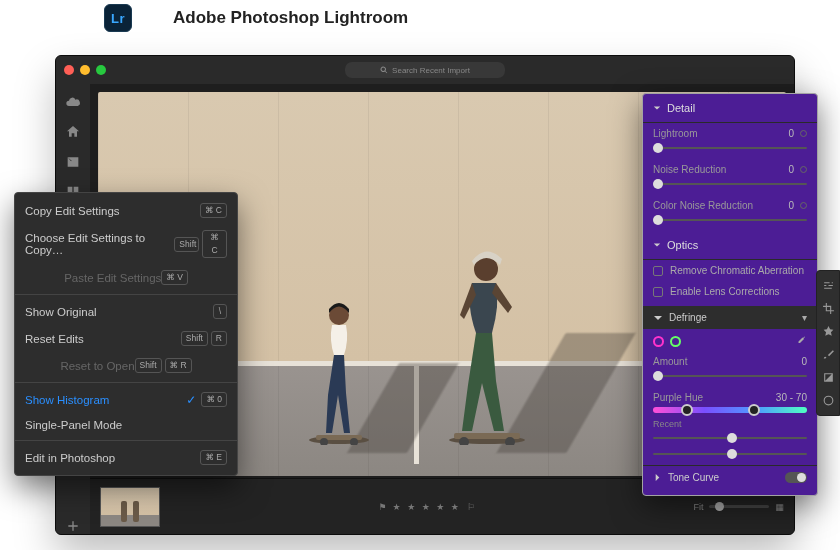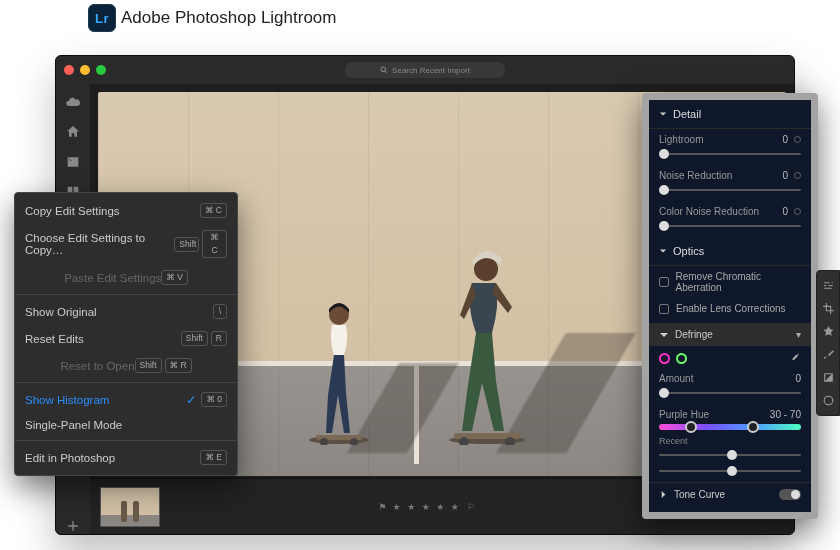--- a/index.html
+++ b/index.html
@@ -1,21 +1,21 @@
 <!DOCTYPE html>
 <html><head>
 <meta charset="utf-8">
 <style>
   * { box-sizing: border-box; margin: 0; padding: 0; font-family: -apple-system, "Segoe UI", Helvetica, Arial, sans-serif; }
   body { width: 840px; height: 550px; background: #fff; position: relative; overflow: hidden; }
 
   
-  .product-head { position: absolute; left: 88px; top: 4px; display: flex; align-items: center; gap: 5px; }
+  .product-head { position: absolute; left: 104px; top: 4px; display: flex; align-items: center; gap: 16px; }
   .lr-logo { width: 28px; height: 28px; border-radius: 6px; background: #0a2338; display:flex; align-items:center; justify-content:center; color:#39a7ff; font-weight:700; font-size:13px; letter-spacing:.5px; border:1px solid #1a3a52;}
-  .product-title { font-size: 17px; font-weight: 400; color: #222; }
+  .product-title { font-size: 17px; font-weight: 700; color: #222; margin-left: 25px; }
 
   
   .window { position: absolute; left: 55px; top: 55px; width: 740px; height: 480px; background: #1e1e1e; border-radius: 6px; border:1px solid #0c0c0c; box-shadow: 0 20px 40px rgba(0,0,0,.25); overflow:hidden; }
   .titlebar { height: 28px; background: #2a2a2a; display:flex; align-items:center; padding: 0 8px; position:relative;}
   .traffic { display:flex; gap:6px; }
   .dot { width:10px; height:10px; border-radius:50%; }
   .dot.r{background:#ff5f56;} .dot.y{background:#ffbd2e;} .dot.g{background:#27c93f;}
   .searchbar { position:absolute; left:50%; transform:translateX(-50%); width:160px; height:16px; background:#383838; border-radius:7px; display:flex; align-items:center; justify-content:center; gap:4px; color:#888; font-size:8px;}
   .searchbar svg{width:8px;height:8px;fill:#888;}
 
@@ -54,21 +54,21 @@
   .ctx-menu { position:absolute; left:14px; top:192px; width:224px; background:#2d2d2d; border:1px solid #444; border-radius:4px; box-shadow:0 12px 30px rgba(0,0,0,.5); padding:4px 0; color:#ccc; font-size:11.5px;}
   .ctx-item{display:flex;align-items:center;justify-content:space-between;padding:6px 10px;cursor:pointer;}
   .ctx-item.disabled{color:#666;cursor:default;justify-content:center;}
   .ctx-item.active{color:#2a8fff;}
   .ctx-sep{height:1px;background:#444;margin:3px 0;}
   .shortcut{display:flex;align-items:center;gap:3px;}
   .keycap{border:1px solid #555;border-radius:3px;padding:0 4px;font-size:8.5px;color:#aaa;min-width:14px;text-align:center;line-height:13px;}
   .check{color:#2a8fff;margin-right:2px;font-size:12px;}
 
   
-  .rpanel { position:absolute; right:22px; top:93px; width:176px; background:#0f172a; border:7px solid #a3a3a3; border-radius:4px; box-shadow:0 10px 30px rgba(0,0,0,.5); color:#ccc; font-size:10px; padding-bottom:6px;}
+  .rpanel { position:absolute; right:22px; top:93px; width:176px; background:#4c1d95; border:1px solid #a3a3a3; border-radius:4px; box-shadow:0 10px 30px rgba(0,0,0,.5); color:#ccc; font-size:10px; padding-bottom:6px;}
   .sect-head{display:flex;align-items:center;gap:6px;padding:8px 10px;border-bottom:1px solid #2a2a2a;font-size:11px;color:#ddd;}
   .sect-head .chev{width:8px;height:8px;fill:#ccc;}
   .row{display:flex;align-items:center;justify-content:space-between;padding:5px 10px 2px 10px;color:#999;}
   .row .val{color:#bbb;}
   .reset-dot{width:7px;height:7px;border:1px solid #666;border-radius:50%;}
   .slider{margin:2px 10px 6px 10px;height:10px;position:relative;}
   .track{position:absolute;left:0;right:0;top:4px;height:2px;background:#555;border-radius:1px;}
   .knob{position:absolute;top:0;width:10px;height:10px;border-radius:50%;background:#ddd;}
   .chk-row{display:flex;align-items:center;gap:7px;padding:5px 10px;color:#aaa;}
   .chk{width:10px;height:10px;border:1px solid #777;border-radius:2px;}

